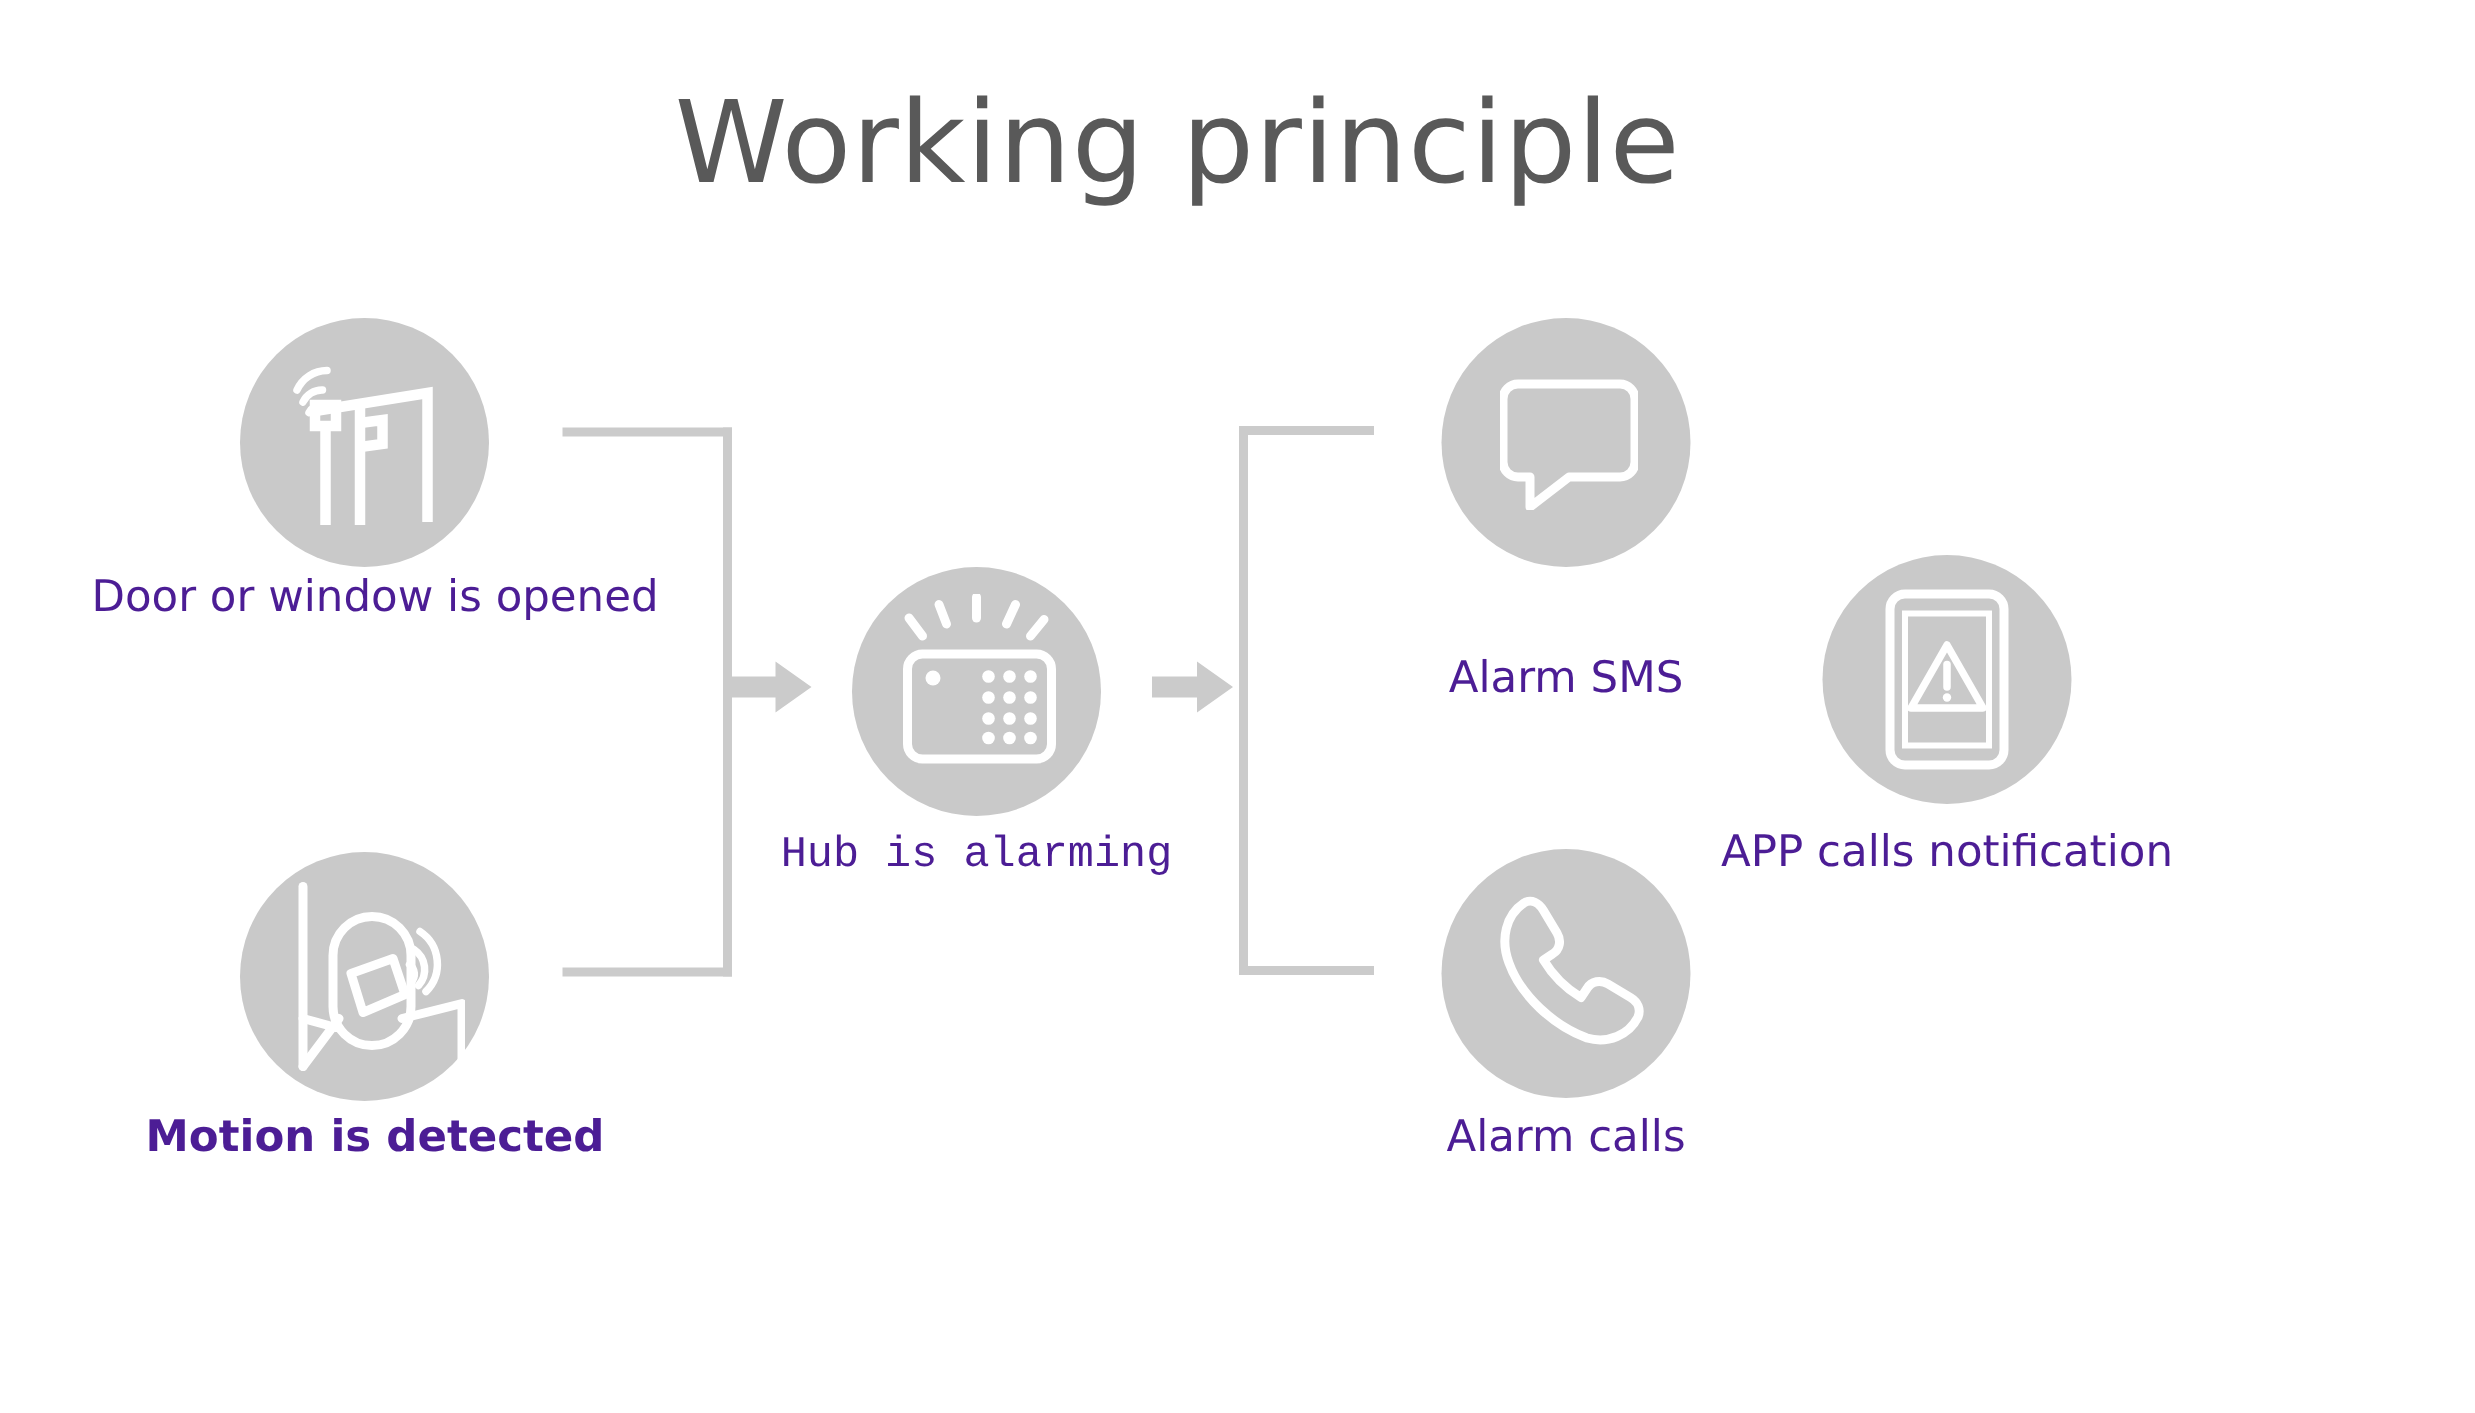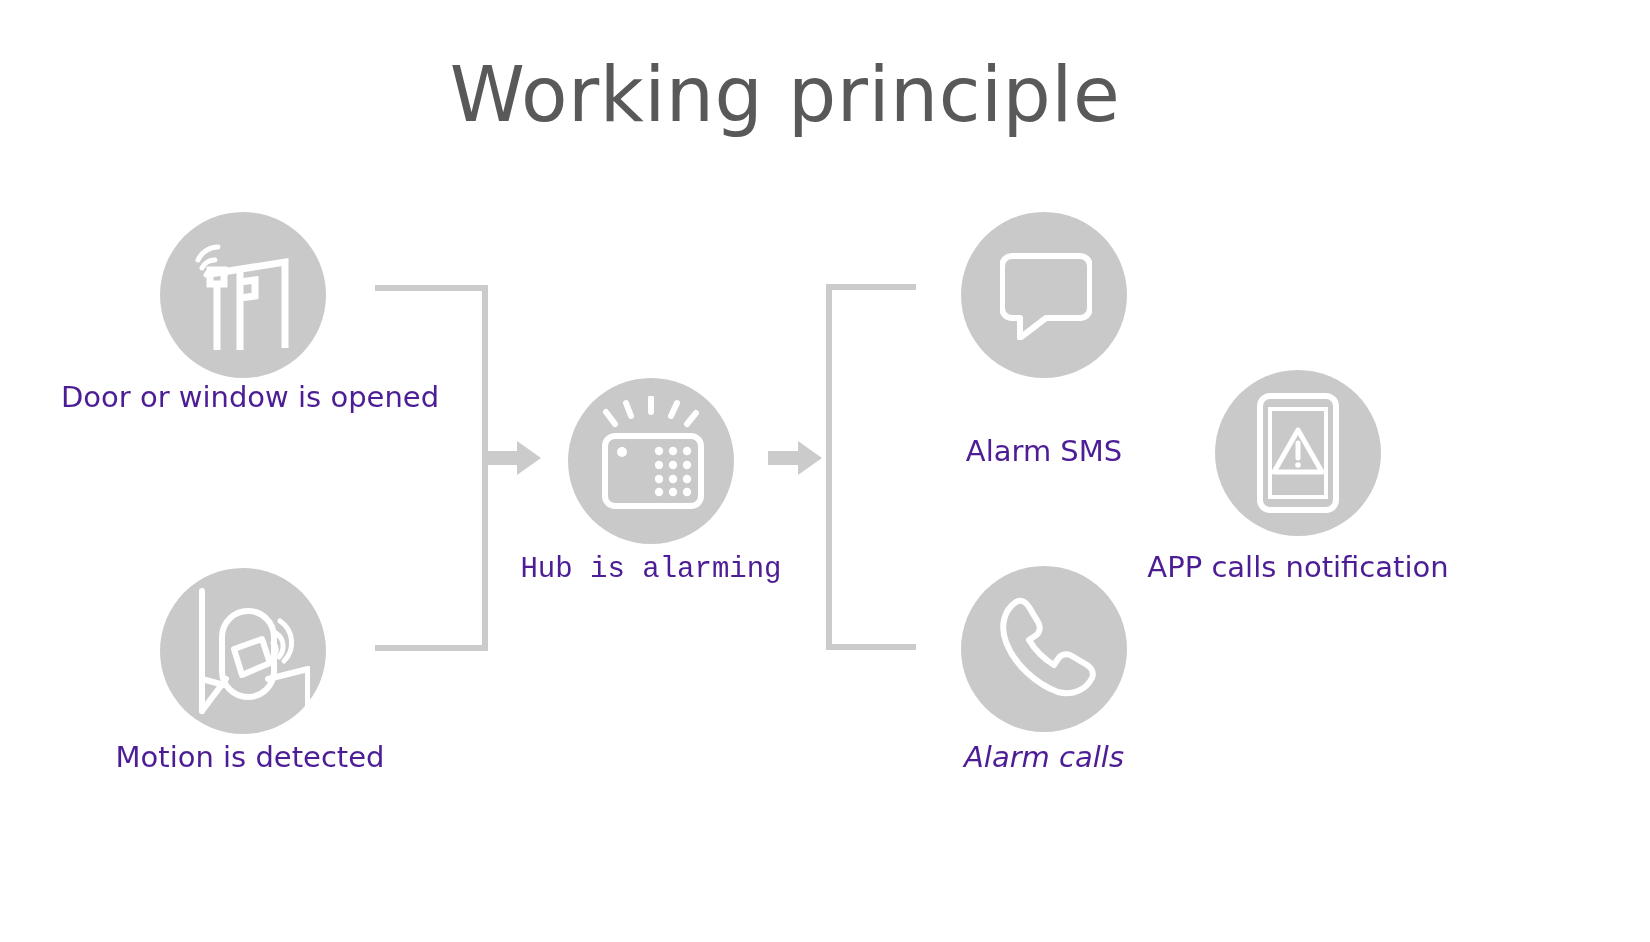--- a/index.html
+++ b/index.html
@@ -96,21 +96,21 @@
         <path d="M90 96 L130 86 L130 136"></path>
         <rect x="44" y="28" width="52" height="86" rx="26"></rect>
         <path d="M56 66 L84 56 L92 80 L64 92 Z"></path>
       </g>
       <g fill="none" stroke="#ffffff" stroke-width="5" stroke-linecap="round">
         <path d="M102 38 a26 26 0 0 1 4 40"></path>
         <path d="M98 50 a16 16 0 0 1 3 24"></path>
         <path d="M95 60 a8 8 0 0 1 1 12"></path>
       </g>
     </svg>
-    <div class="label" style="left:10px; top:742px; width:480px;">Motion is detected</div>
+    <div class="label" style="left:10px; top:742px; width:480px;font-weight:bold;">Motion is detected</div>
   </div>
 
   <div>
     <div class="connector" style="left:375px; top:285px; width:113px; height:6px;"></div>
     <div class="connector" style="left:482px; top:285px; width:6px; height:366px;"></div>
     <div class="connector" style="left:375px; top:645px; width:113px; height:6px;"></div>
   </div>
 
   <svg class="arrow-svg" style="left:487px; top:438px;" width="56" height="40" viewBox="0 0 56 40">
     <path d="M0 13 L30 13 L30 3 L54 20 L30 37 L30 27 L0 27 Z" fill="#cbcbcb"></path>
@@ -164,21 +164,21 @@
     <div class="label" style="left:854px; top:404px; width:380px;margin-top:32px;">Alarm SMS</div>
   </div>
 
   <div class="node">
     <div class="circle" style="left:961px; top:566px; width:166px; height:166px;"></div>
     <svg class="icon-svg" style="left:996px; top:596px;" width="100" height="104" viewBox="0 0 100 104">
       <path d="M20 6 C8 14 4 30 10 46 C18 68 40 88 62 96 C76 100 90 94 96 82
                C98 77 96 72 91 69 L76 60 C71 57 65 58 62 63 L58 69 C48 63 39 54 33 44 L39 40
                C44 37 45 31 42 26 L33 11 C30 6 25 3 20 6 Z" fill="none" stroke="#ffffff" stroke-width="6" stroke-linejoin="round"></path>
     </svg>
-    <div class="label" style="left:854px; top:742px; width:380px;font-style:italic;">Alarm calls</div>
+    <div class="label" style="left:854px; top:742px; width:380px;">Alarm calls</div>
   </div>
 
   <div class="node">
     <div class="circle" style="left:1215px; top:370px; width:166px; height:166px;"></div>
     <svg class="icon-svg" style="left:1254px; top:392px;" width="88" height="122" viewBox="0 0 88 122">
       <rect x="6" y="4" width="76" height="114" rx="10" fill="none" stroke="#ffffff" stroke-width="6"></rect>
       <rect x="16" y="17" width="56" height="88" fill="none" stroke="#ffffff" stroke-width="4"></rect>
       <path d="M44 38 L68 80 L20 80 Z" fill="none" stroke="#ffffff" stroke-width="5" stroke-linejoin="round"></path>
       <path d="M44 51 L44 66" stroke="#ffffff" stroke-width="5" stroke-linecap="round"></path>
       <circle cx="44" cy="73" r="2.8" fill="#ffffff"></circle>

